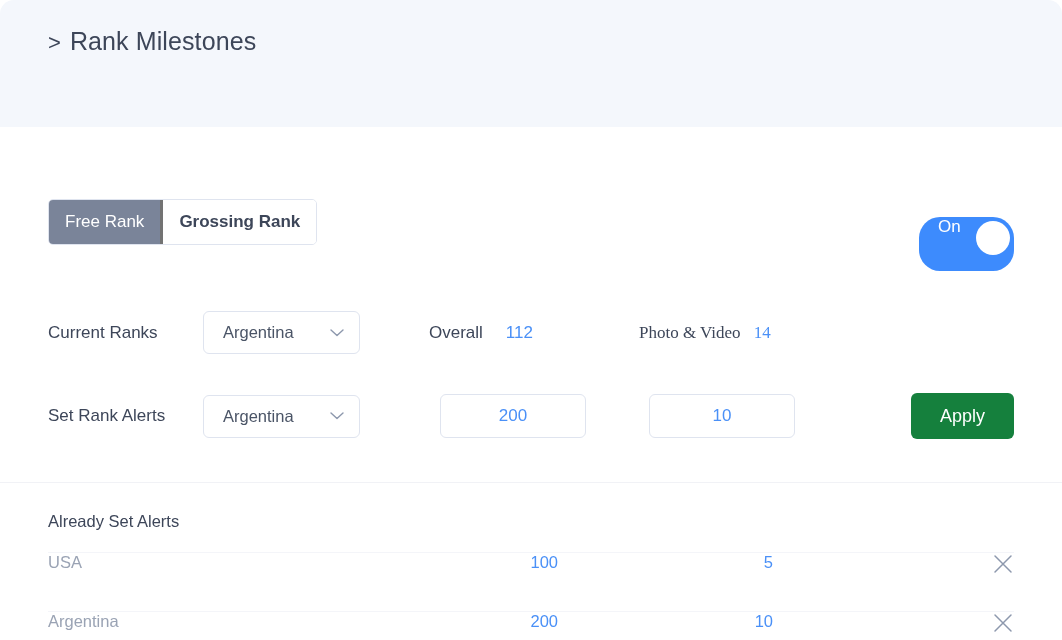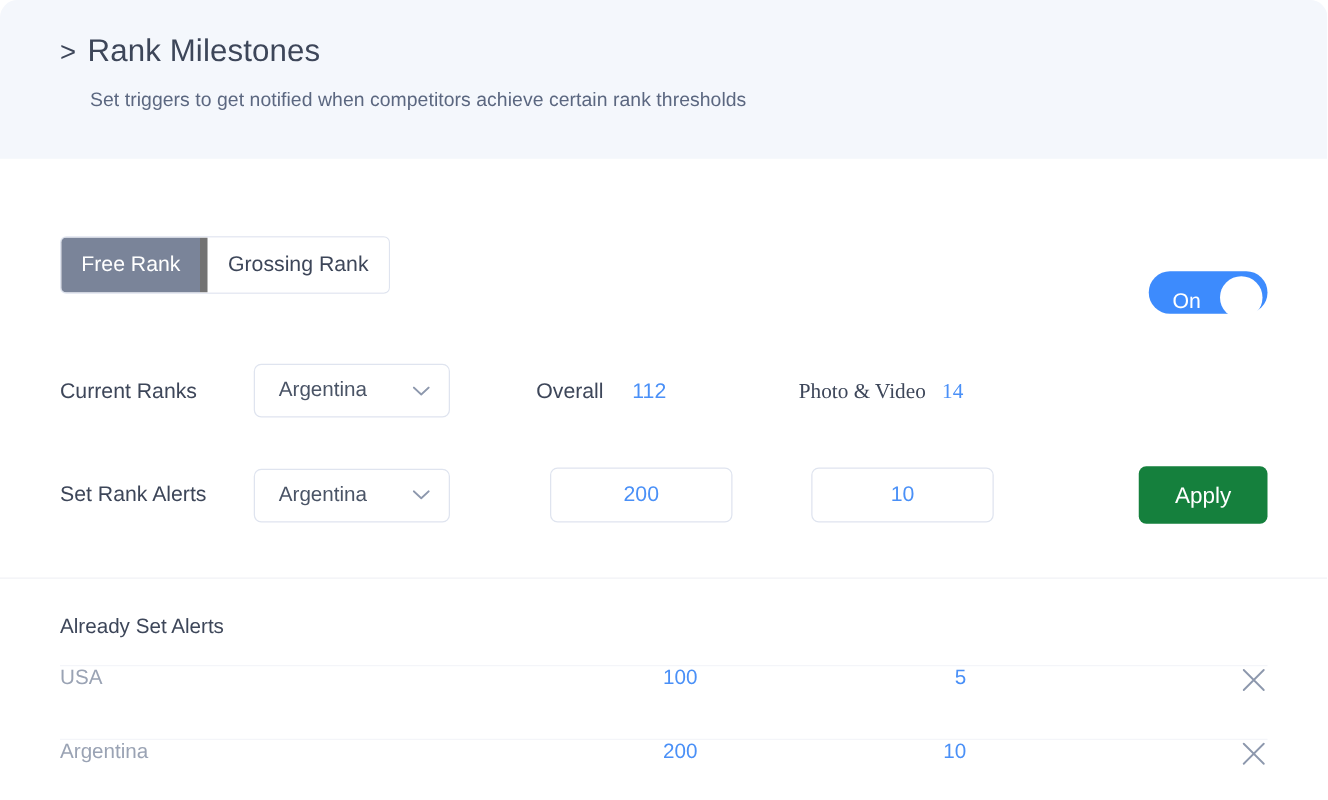--- a/index.html
+++ b/index.html
@@ -85,31 +85,32 @@
     background: #ffffff;
     color: #3d4659;
     font-weight: 400;
     user-select: none;
   }
   .tab.active {
     background: #7a8499;
     color: #ffffff;
   }
   .tab + .tab {
-    border-left: 6px solid #737373;
+    border-left: 3px solid #737373;
+    font-weight: bold;
   }
 
   .toggle {
     width: 95px;
-    height: 34px;
+    height: 54px;
     border-radius: 21px;
     background: #3d8bfd;
     position: relative;
     display: flex;
-    align-items: flex-end;
+    align-items: flex-start;
     cursor: pointer;
     user-select: none;
     margin-top: 44px;
   }
   .toggle-label {
     color: #ffffff;
     font-size: 17px;
     margin-left: 19px;
   }
   .toggle-knob {
@@ -263,21 +264,20 @@
 </head>
 <body>
 
 <div class="card">
 
   <div class="card-header">
     <div class="header-title">
       <span class="header-caret">&gt;</span>
       <span>Rank Milestones</span>
     </div>
-    <div class="header-subtitle">Set triggers to get notified when competitors achieve certain rank thresholds</div>
   </div>
 
   <div class="card-body">
 
     <div class="row-tabs">
       <div class="tabs">
         <div class="tab active">Free Rank</div>
         <div class="tab">Grossing Rank</div>
       </div>
       <div class="toggle">

